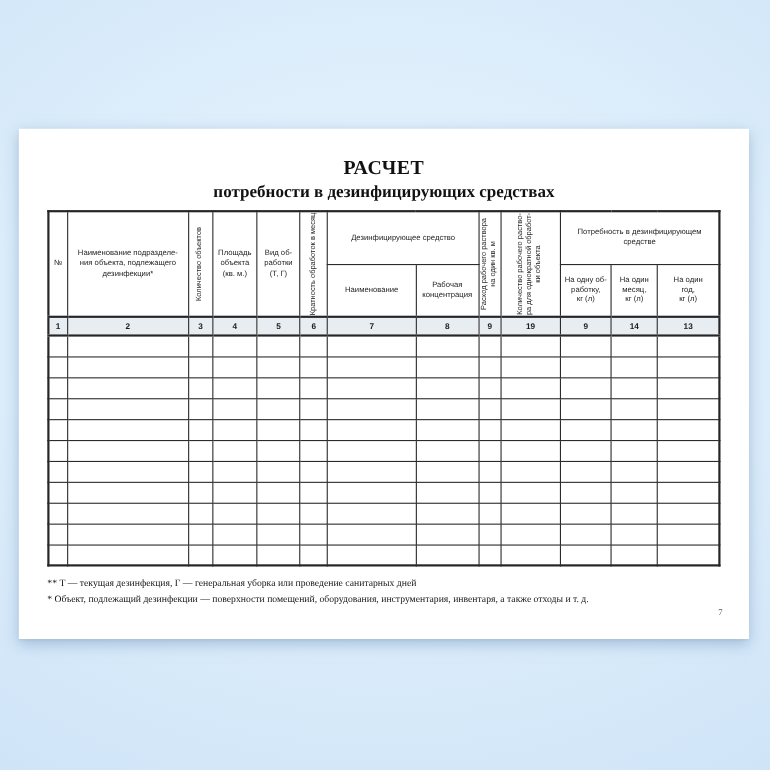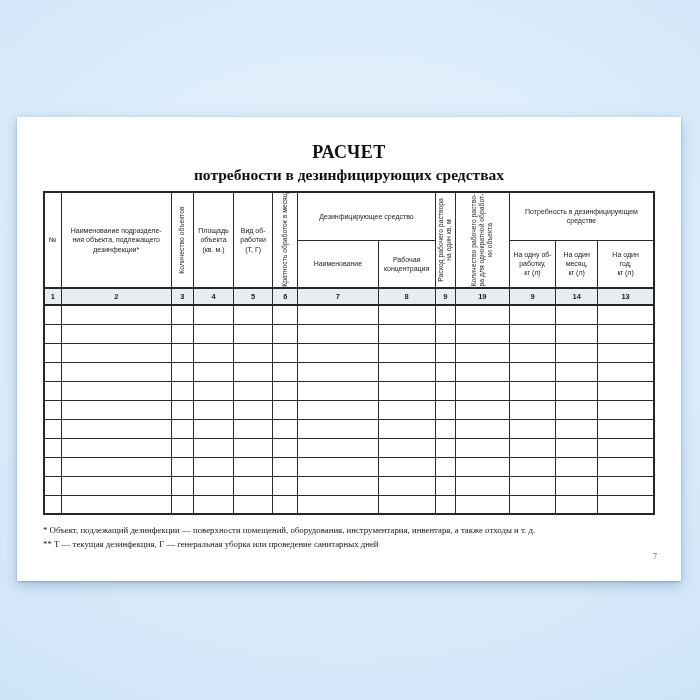--- a/index.html
+++ b/index.html
@@ -330,19 +330,19 @@
           <td></td>
           <td></td>
           <td></td>
           <td></td>
           <td></td>
         </tr>
       </tbody>
   </table>
 
   <div class="footnotes">
+    <div>** Т — текущая дезинфекция, Г — генеральная уборка или проведение санитарных дней</div>
     <div>* Объект, подлежащий дезинфекции — поверхности помещений, оборудования, инструментария, инвентаря, а также отходы и т. д.</div>
-    <div>** Т — текущая дезинфекция, Г — генеральная уборка или проведение санитарных дней</div>
   </div>
 
   <div class="page-number">7</div>
 
 </div>
 
 </body></html>

